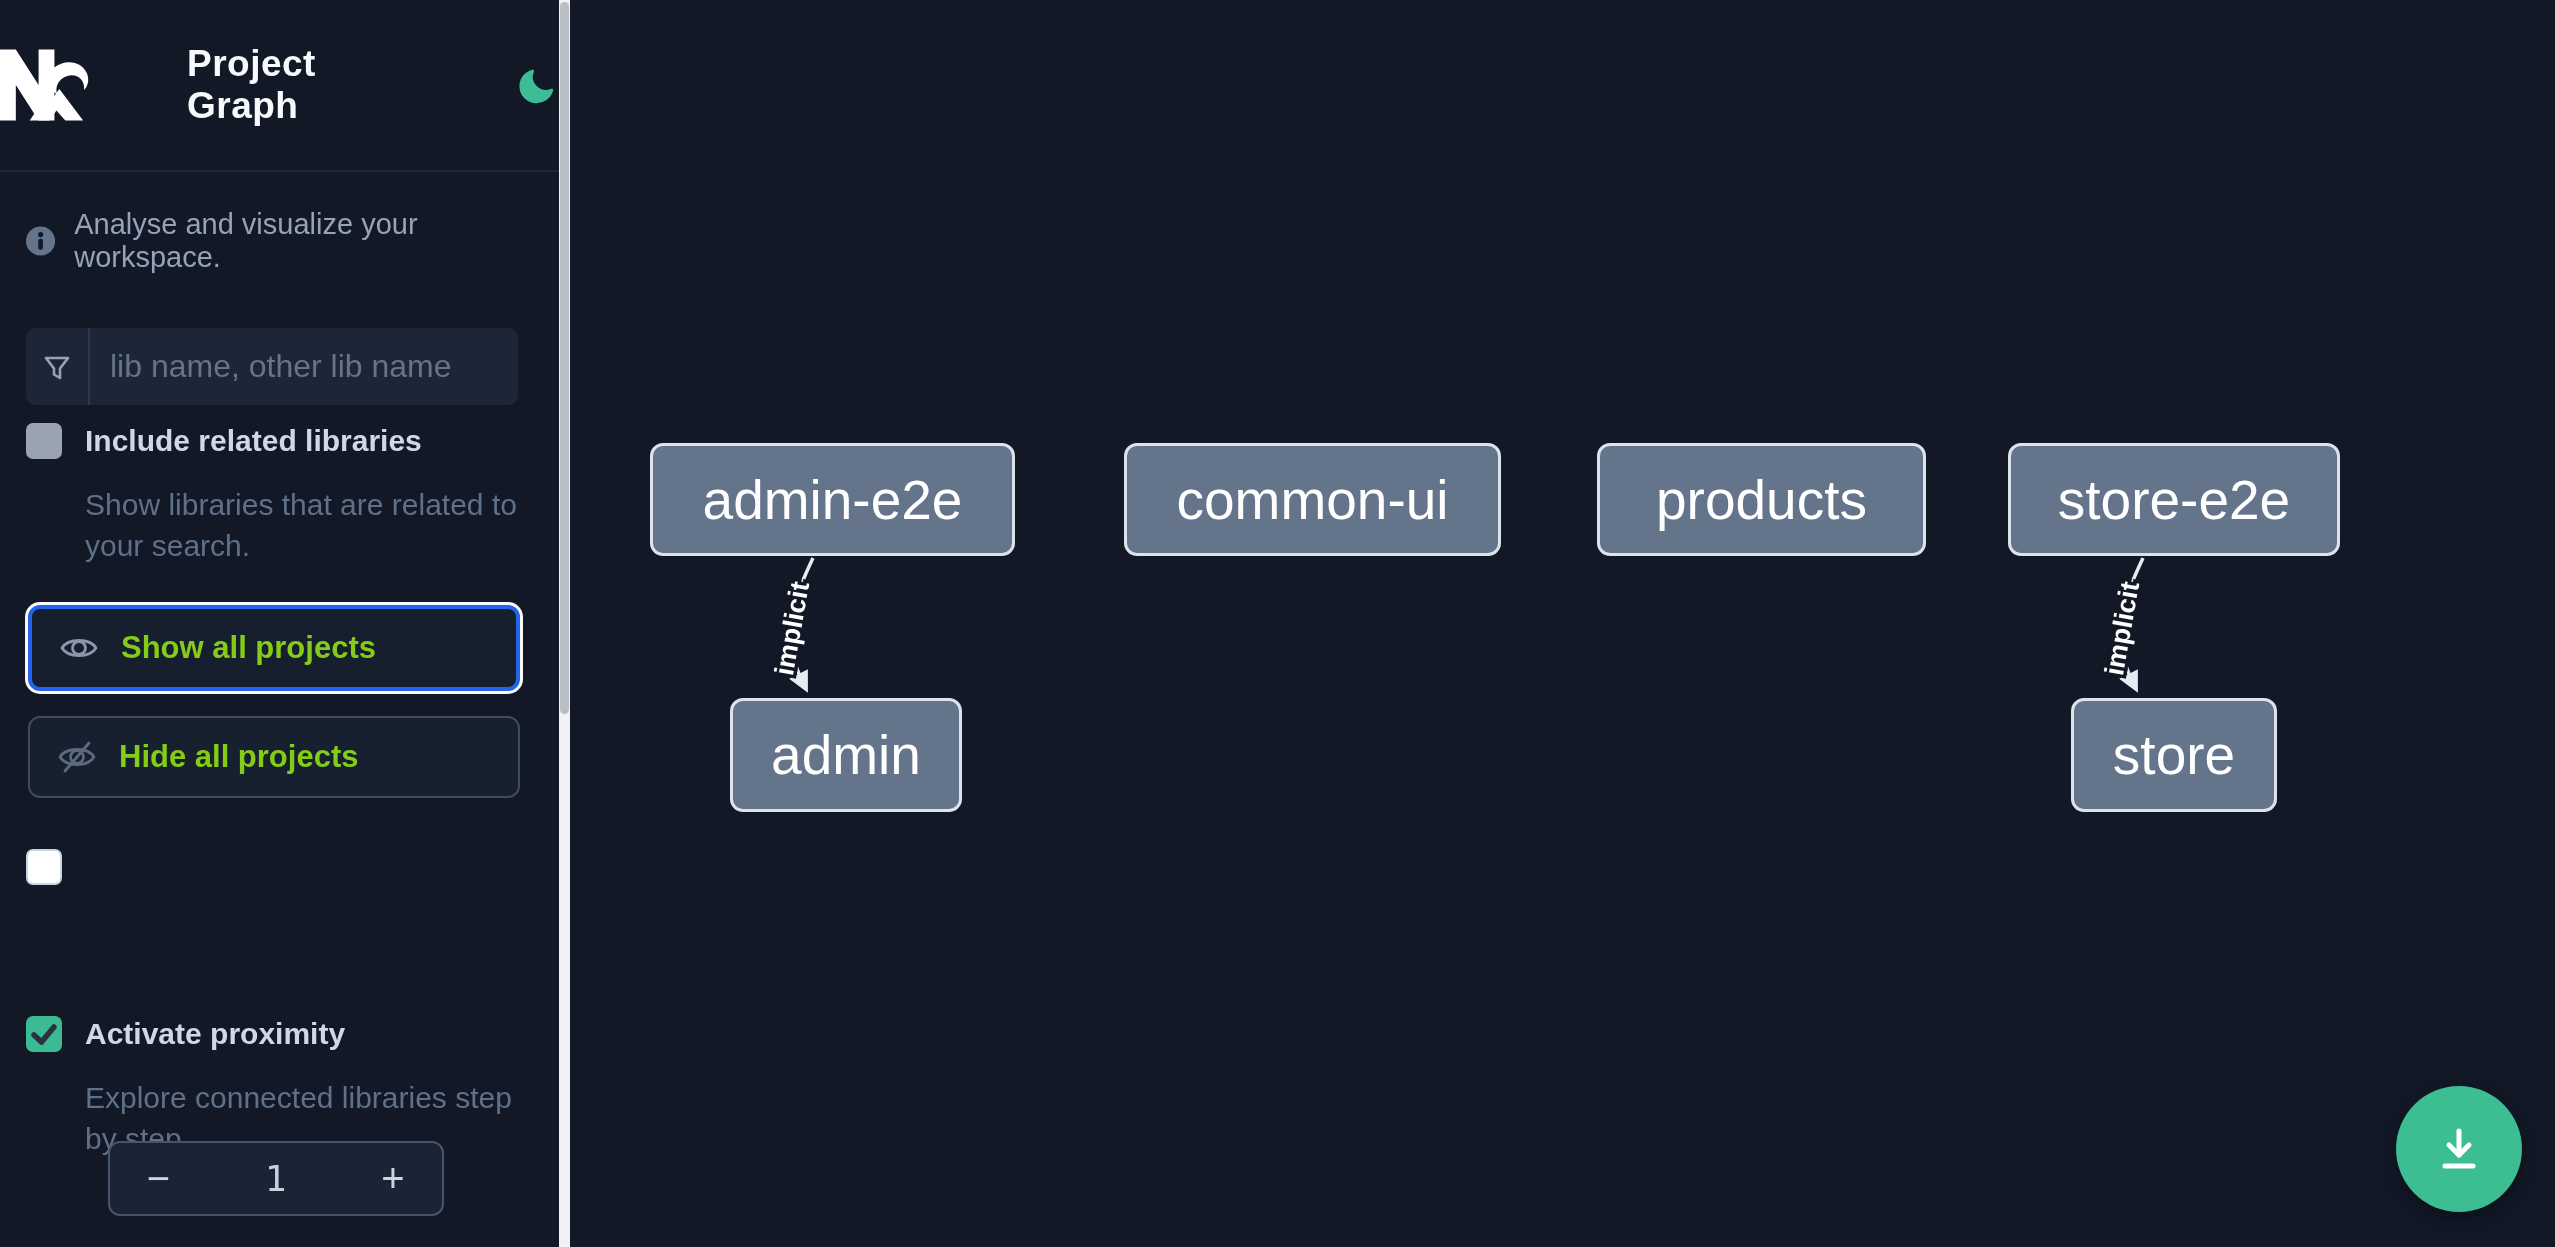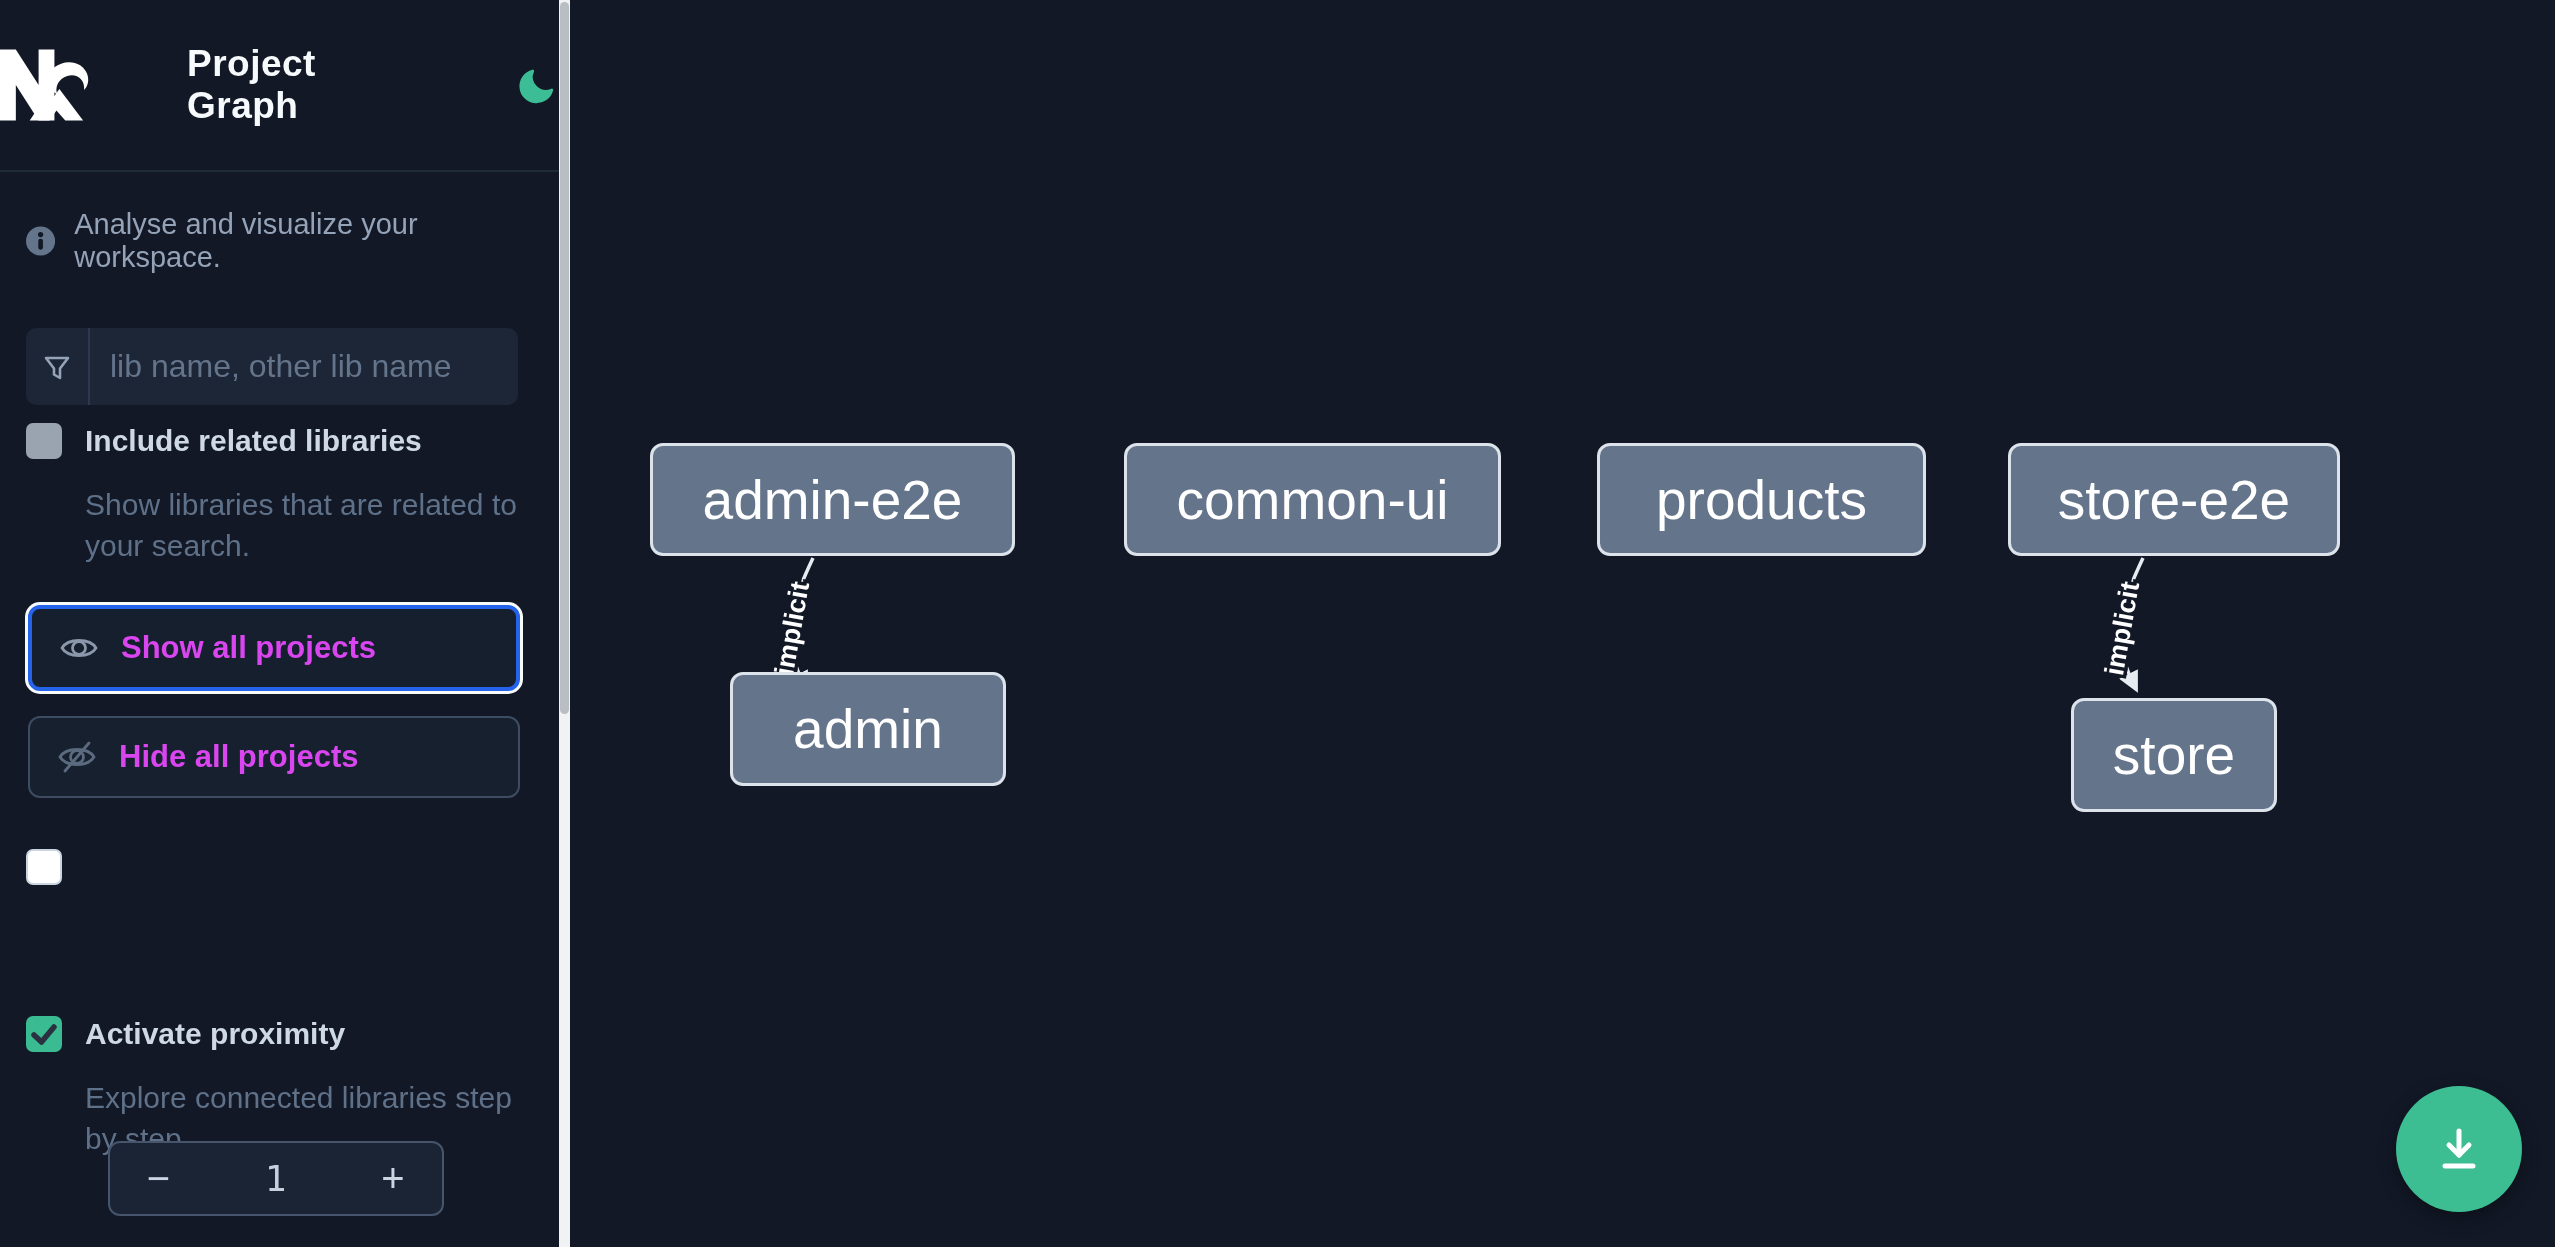--- a/index.html
+++ b/index.html
@@ -74,21 +74,21 @@
   .checkbox.checked { background: #3abb92; }
   .checkbox.checked svg { position: absolute; inset: 0; }
   .opt-text { width: 470px; }
   .opt-title { font-size: 30px; font-weight: 600; color: #cfd9e4; line-height: 38px; }
   .opt-desc  { font-size: 30px; font-weight: 400; color: #5f7189; line-height: 41px; margin-top: 24px; }
 
   .btn {
     position: absolute; left: 28px; width: 492px;
     display: flex; align-items: center; gap: 21px;
     padding-left: 26px;
-    background: #151f2e; color: #d946ef;
+    background: #151f2e; color: #84cc16;
     font-size: 31px; font-weight: 600;
     font-family: "Liberation Sans", sans-serif;
     border-radius: 12px; cursor: pointer;
   }
   .btn-show {
     top: 433px; height: 86px;
     border: 4px solid #2563eb;
     box-shadow: 0 0 0 3px #f8fafc;
   }
   .btn-hide {
@@ -257,21 +257,21 @@
       <path d="M 243 558 C 226 594 212 628 223 658 C 227 670 232 681 236 689" fill="none" stroke="#e7ecf2" stroke-width="3.5" marker-end="url(#arrow)"></path>
       <path d="M 1573 558 C 1556 594 1542 628 1553 658 C 1557 670 1562 681 1566 689" fill="none" stroke="#e7ecf2" stroke-width="3.5" marker-end="url(#arrow)"></path>
       <text class="edge-label" text-anchor="middle" transform="translate(231,630) rotate(-80)">implicit</text>
       <text class="edge-label" text-anchor="middle" transform="translate(1561,630) rotate(-80)">implicit</text>
     </svg>
 
     <div class="node" style="left:80px;  top:443px; width:365px; height:113px;">admin-e2e</div>
     <div class="node" style="left:554px; top:443px; width:377px; height:113px;">common-ui</div>
     <div class="node" style="left:1027px;top:443px; width:329px; height:113px;">products</div>
     <div class="node" style="left:1438px;top:443px; width:332px; height:113px;">store-e2e</div>
-    <div class="node" style="left:160px; top:672px; width:276px; height:114px;">admin</div>
+    <div class="node" style="left:160px; top:698px; width:232px; height:114px;">admin</div>
     <div class="node" style="left:1501px;top:698px; width:206px; height:114px;">store</div>
 
     <button class="fab">
       <svg width="54" height="54" viewBox="0 0 54 54" fill="none" stroke="#ffffff" stroke-width="5" stroke-linecap="round" stroke-linejoin="round">
         <path d="M27 9 V33"></path>
         <path d="M17 23 L27 33 L37 23"></path>
         <path d="M13 44 H41"></path>
       </svg>
     </button>
 

